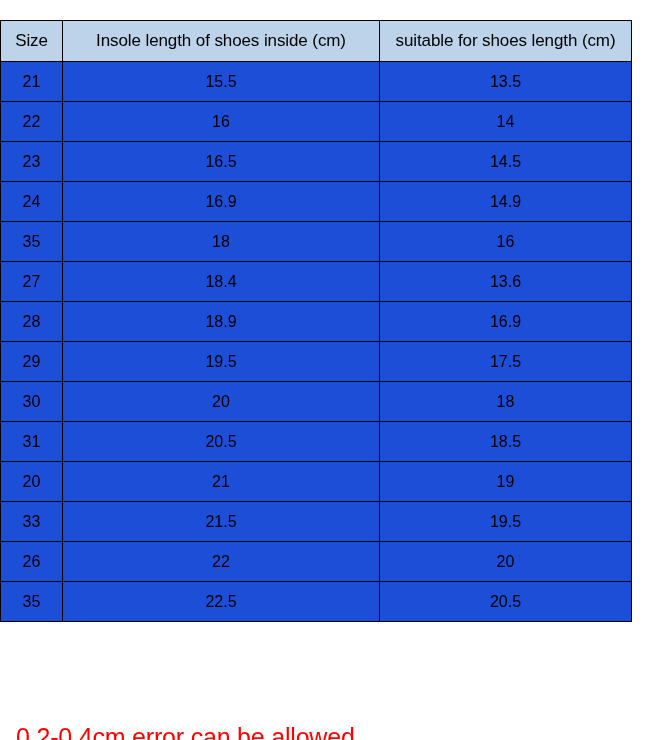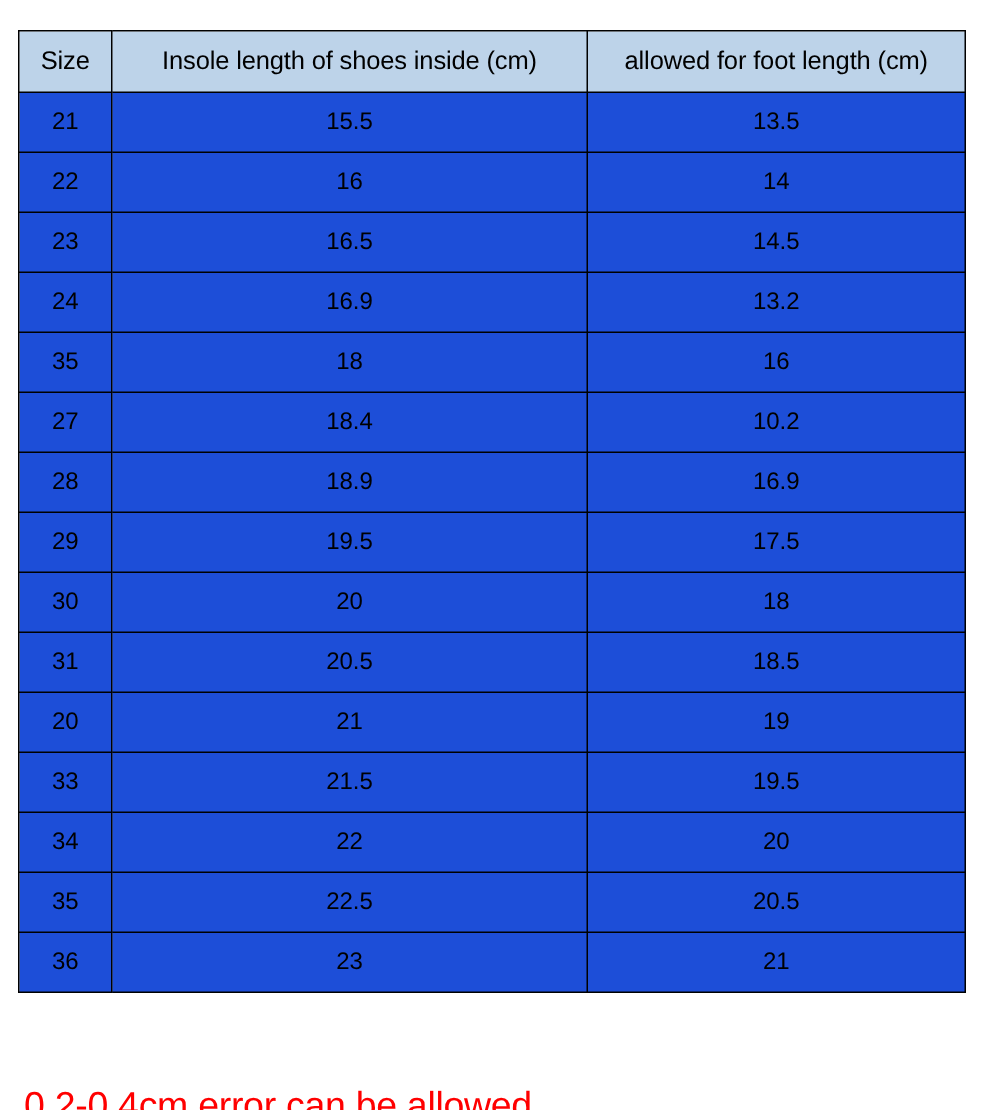--- a/index.html
+++ b/index.html
@@ -16,21 +16,21 @@
 
   #page {
     position: relative;
     width: 662px;
     height: 740px;
     background: #ffffff;
   }
 
   #size-table {
     position: absolute;
-    left: 12px;
+    left: 0;
     top: 20px;
     width: 630px;
     border-collapse: collapse;
     table-layout: fixed;
   }
 
   #size-table td,
   #size-table th {
     border: 1px solid #000000;
     text-align: center;
@@ -73,21 +73,21 @@
 </head>
 <body>
 
 <div id="page">
 
   <table id="size-table">
     <thead>
       <tr>
         <th class="col-size">Size</th>
         <th class="col-insole">Insole length of shoes inside (cm)</th>
-        <th class="col-foot">allowed for foot length (cm)</th>
+        <th class="col-foot">suitable for shoes length (cm)</th>
       </tr>
     </thead>
     <tbody>
       <tr>
         <td>21</td>
         <td>15.5</td>
         <td>13.5</td>
       </tr>
       <tr>
         <td>22</td>
@@ -95,31 +95,31 @@
         <td>14</td>
       </tr>
       <tr>
         <td>23</td>
         <td>16.5</td>
         <td>14.5</td>
       </tr>
       <tr>
         <td>24</td>
         <td>16.9</td>
-        <td>13.2</td>
+        <td>14.9</td>
       </tr>
       <tr>
         <td>35</td>
         <td>18</td>
         <td>16</td>
       </tr>
       <tr>
         <td>27</td>
         <td>18.4</td>
-        <td>10.2</td>
+        <td>13.6</td>
       </tr>
       <tr>
         <td>28</td>
         <td>18.9</td>
         <td>16.9</td>
       </tr>
       <tr>
         <td>29</td>
         <td>19.5</td>
         <td>17.5</td>
@@ -138,32 +138,27 @@
         <td>20</td>
         <td>21</td>
         <td>19</td>
       </tr>
       <tr>
         <td>33</td>
         <td>21.5</td>
         <td>19.5</td>
       </tr>
       <tr>
-        <td>34</td>
+        <td>26</td>
         <td>22</td>
         <td>20</td>
       </tr>
       <tr>
         <td>35</td>
         <td>22.5</td>
         <td>20.5</td>
-      </tr>
-      <tr>
-        <td>36</td>
-        <td>23</td>
-        <td>21</td>
       </tr>
     </tbody>
   </table>
 
   <div id="note">0.2-0.4cm error can be allowed.</div>
 
 </div>
 
 </body></html>

